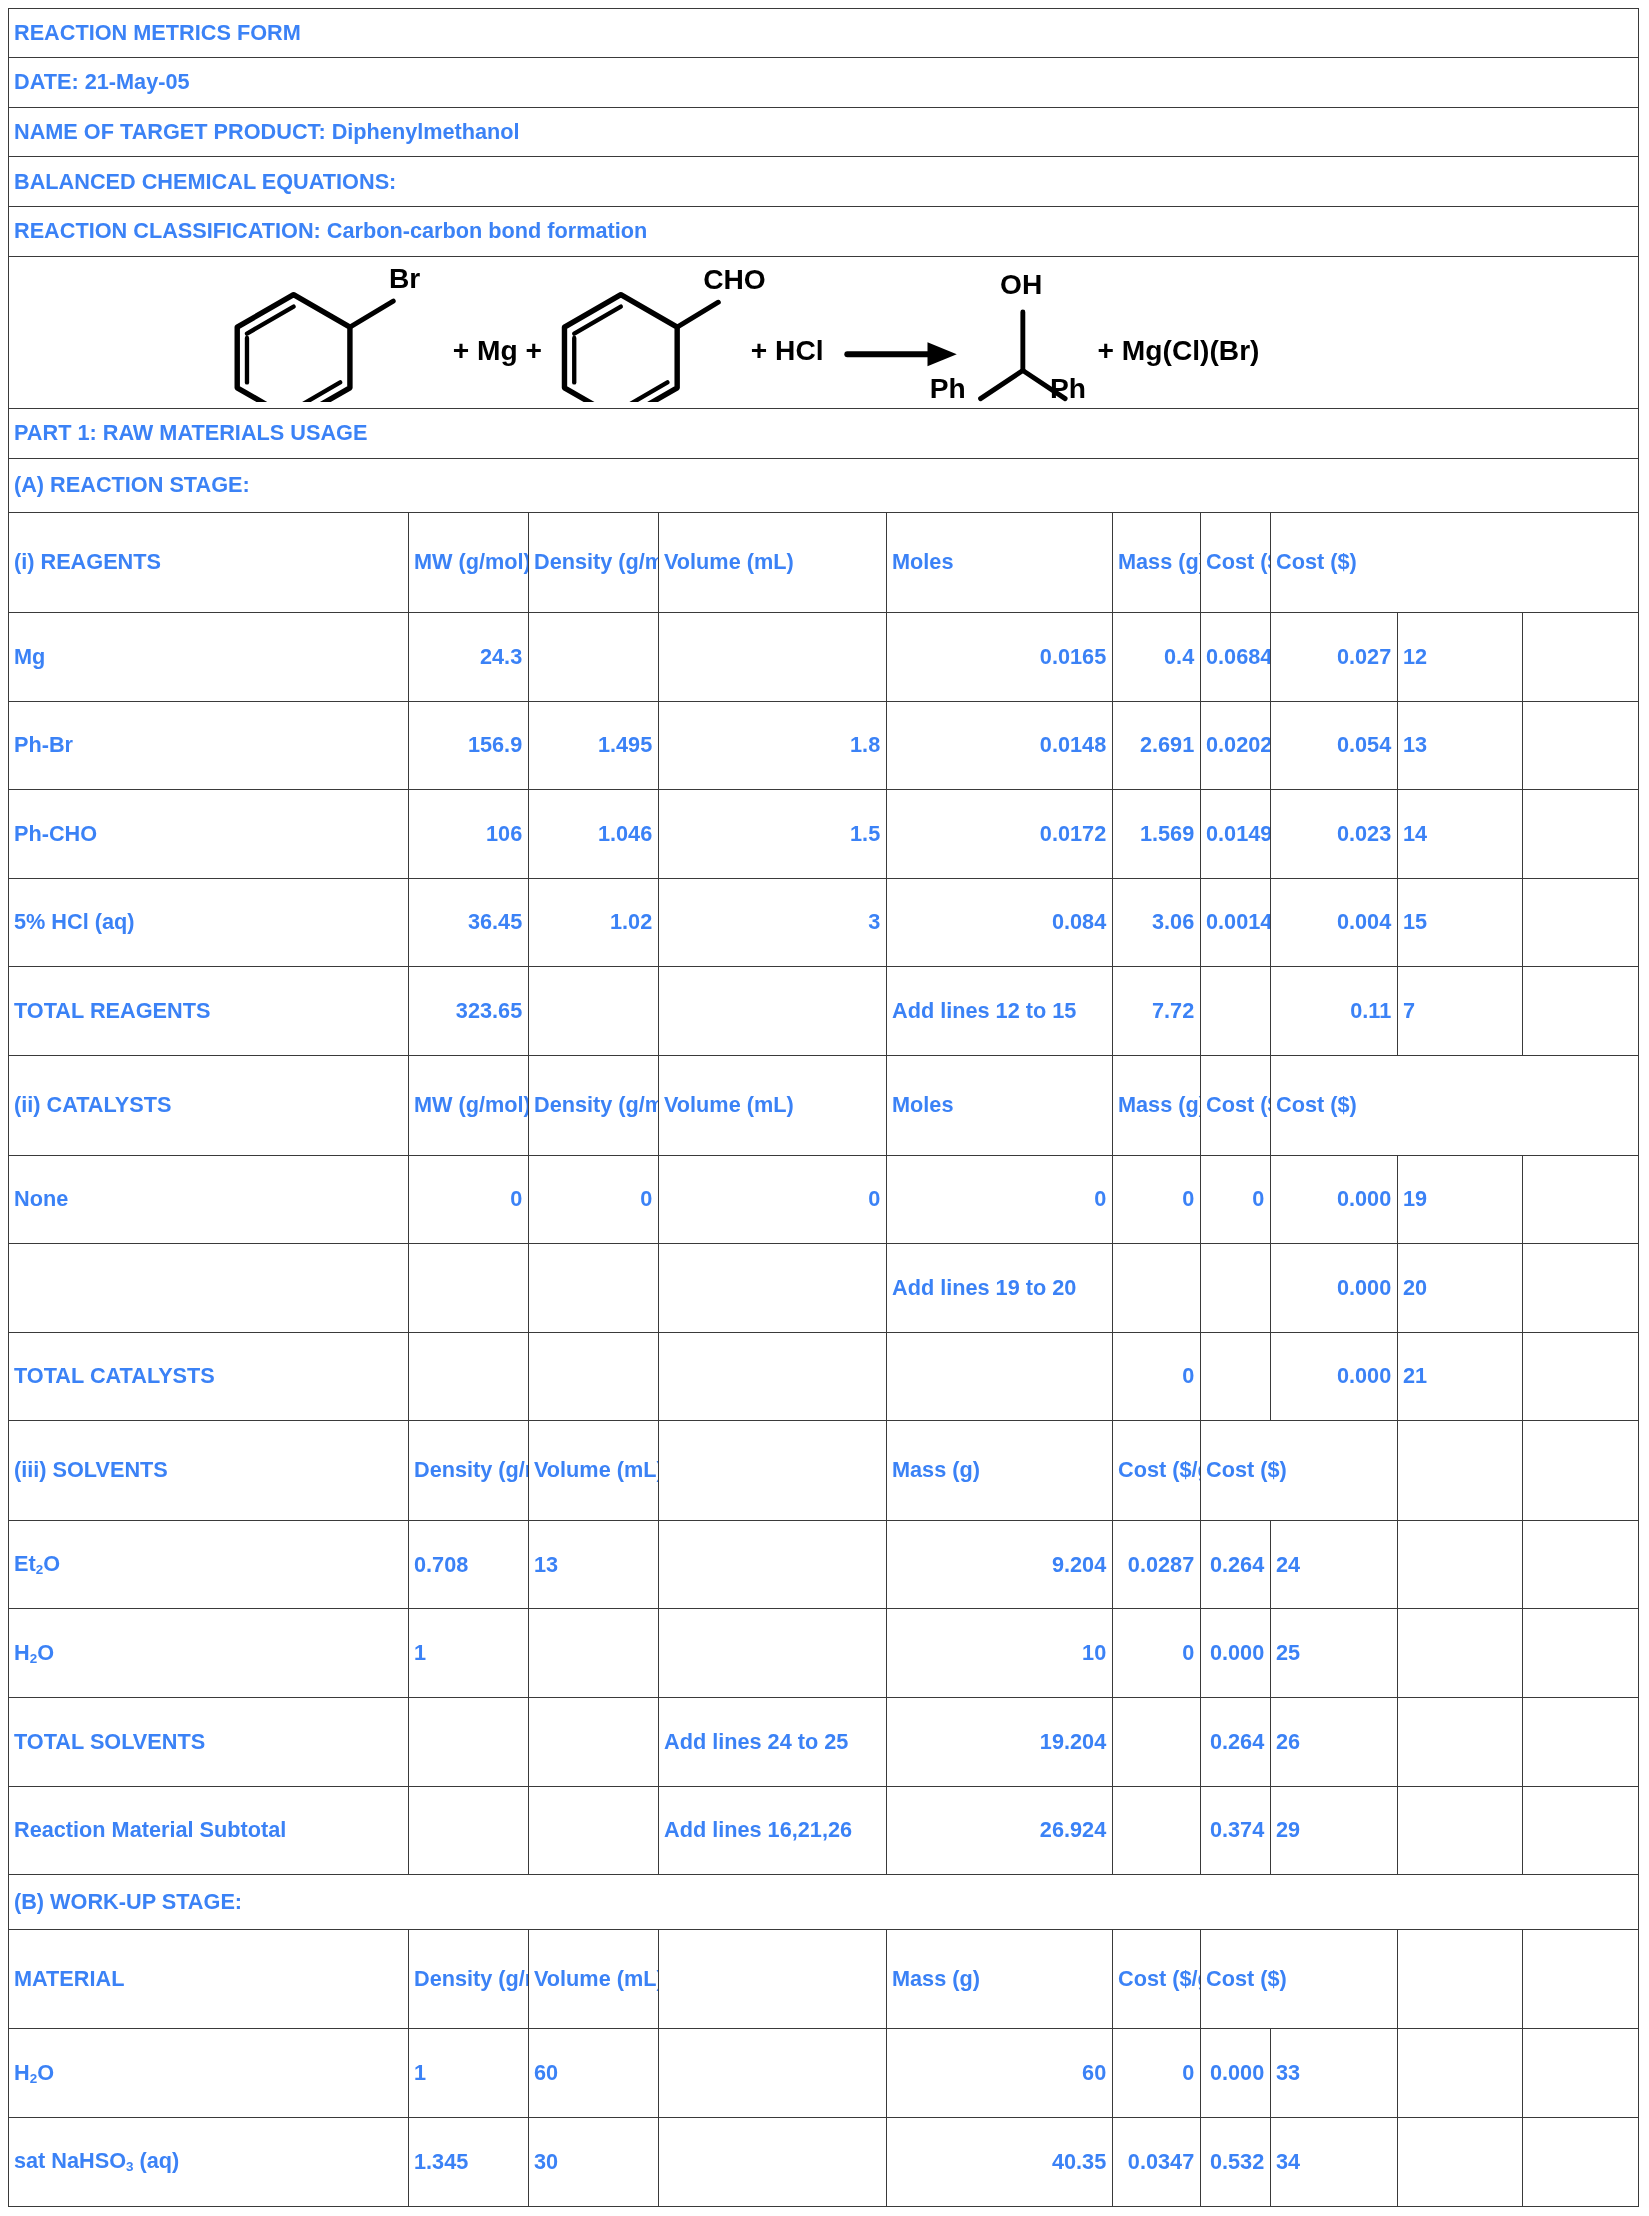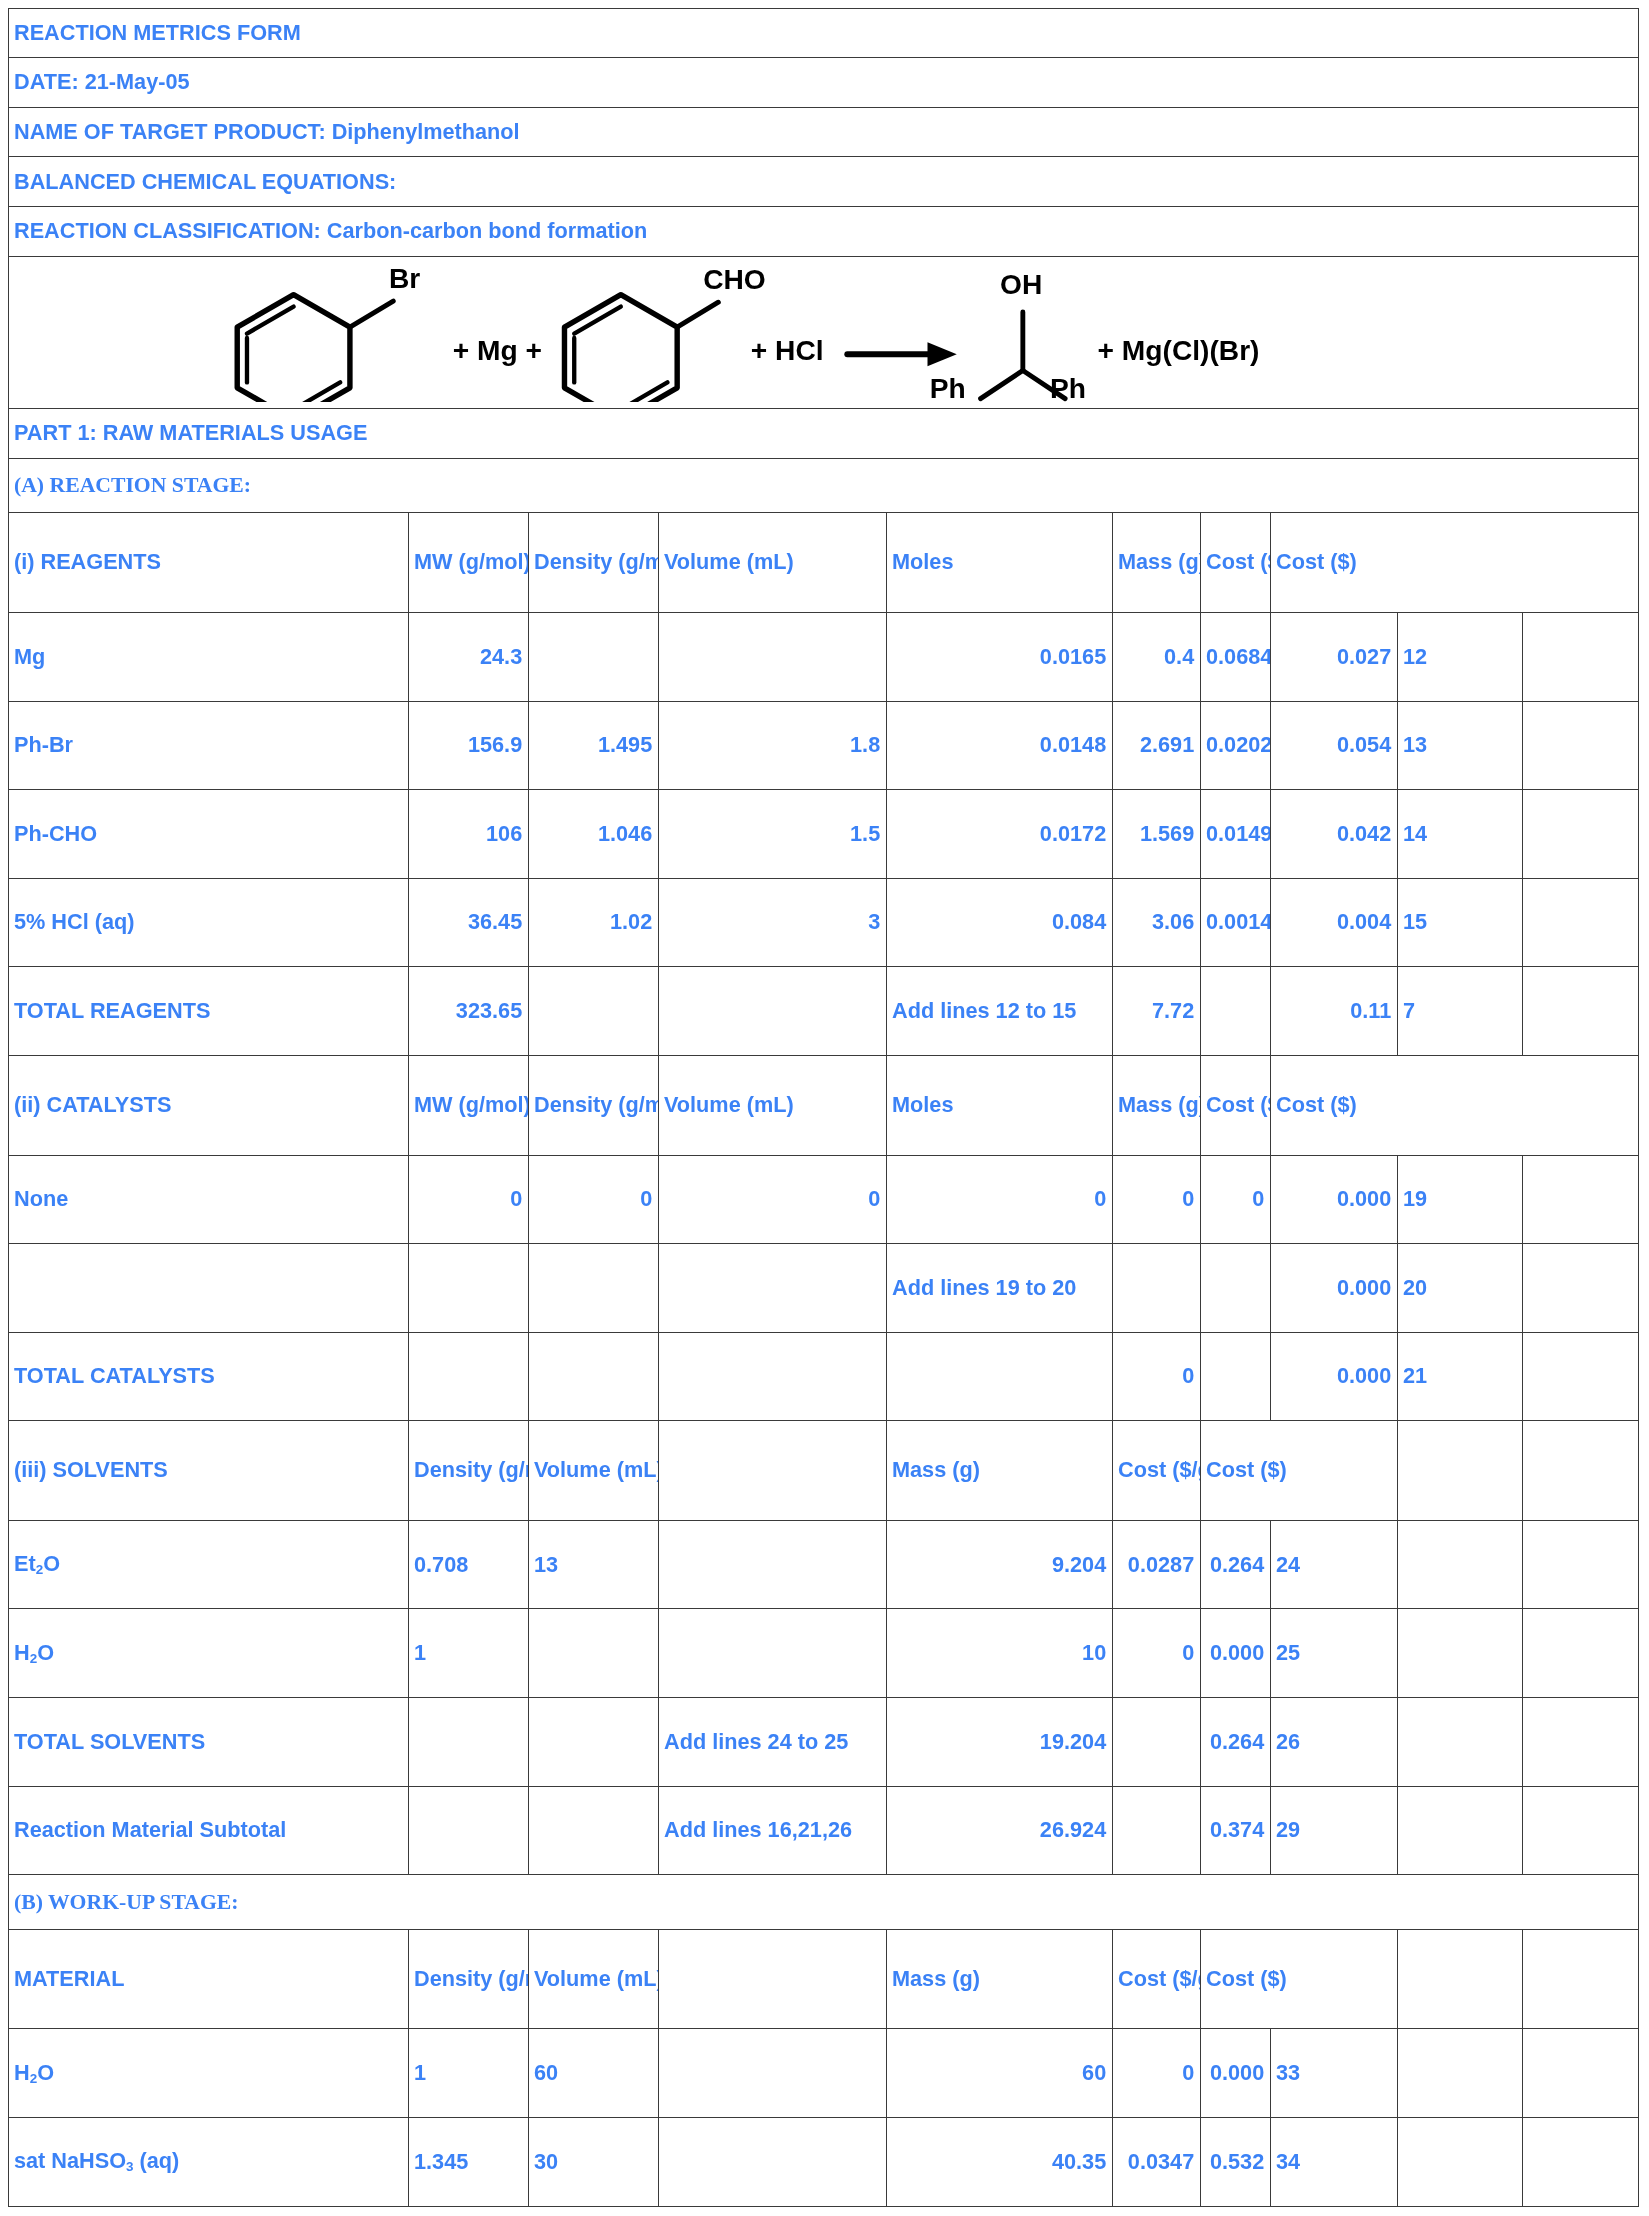--- a/index.html
+++ b/index.html
@@ -30,21 +30,21 @@
     overflow:hidden;
     white-space:nowrap;
   }
   
   td.topthick{border-top:3.3px solid #3a3a3a;}
   .l{text-align:left;}
   .r{text-align:right;}
   .c{text-align:left;}
   .tall{height:81px;}
   .hdr{height:92px;white-space:normal;line-height:1.15;}
-  .bigrow{height:47px;font-family:Liberation Serif, serif;}
+  .bigrow{height:47px;}
   .titlerow{height:42px;}
   .wrapc{white-space:normal;}
   .num{font-variant-numeric:tabular-nums;}
   sub{font-size:0.62em;vertical-align:-0.22em;font-weight:bold;}
   
   .scheme{height:145px;padding:0;margin-top:28px;}
   .schemewrap{position:relative;width:100%;height:140px;}
   .schemewrap svg{position:absolute;left:0;top:0;}
 </style>
 </head>
@@ -168,21 +168,21 @@
     <td class="tall topthick"></td>
   </tr>
   <tr>
     <td class="l tall topthick">Ph-CHO</td>
     <td class="r tall topthick num">106</td>
     <td class="r tall topthick num">1.046</td>
     <td class="r tall topthick num">1.5</td>
     <td class="r tall topthick num">0.0172</td>
     <td class="r tall topthick num">1.569</td>
     <td class="r tall topthick num">0.0149</td>
-    <td class="r tall topthick num">0.042</td>
+    <td class="r tall topthick num">0.023</td>
     <td class="l tall topthick num">14</td>
     <td class="tall topthick"></td>
   </tr>
   <tr>
     <td class="l tall topthick">5% HCl (aq)</td>
     <td class="r tall topthick num">36.45</td>
     <td class="r tall topthick num">1.02</td>
     <td class="r tall topthick num">3</td>
     <td class="r tall topthick num">0.084</td>
     <td class="r tall topthick num">3.06</td>

